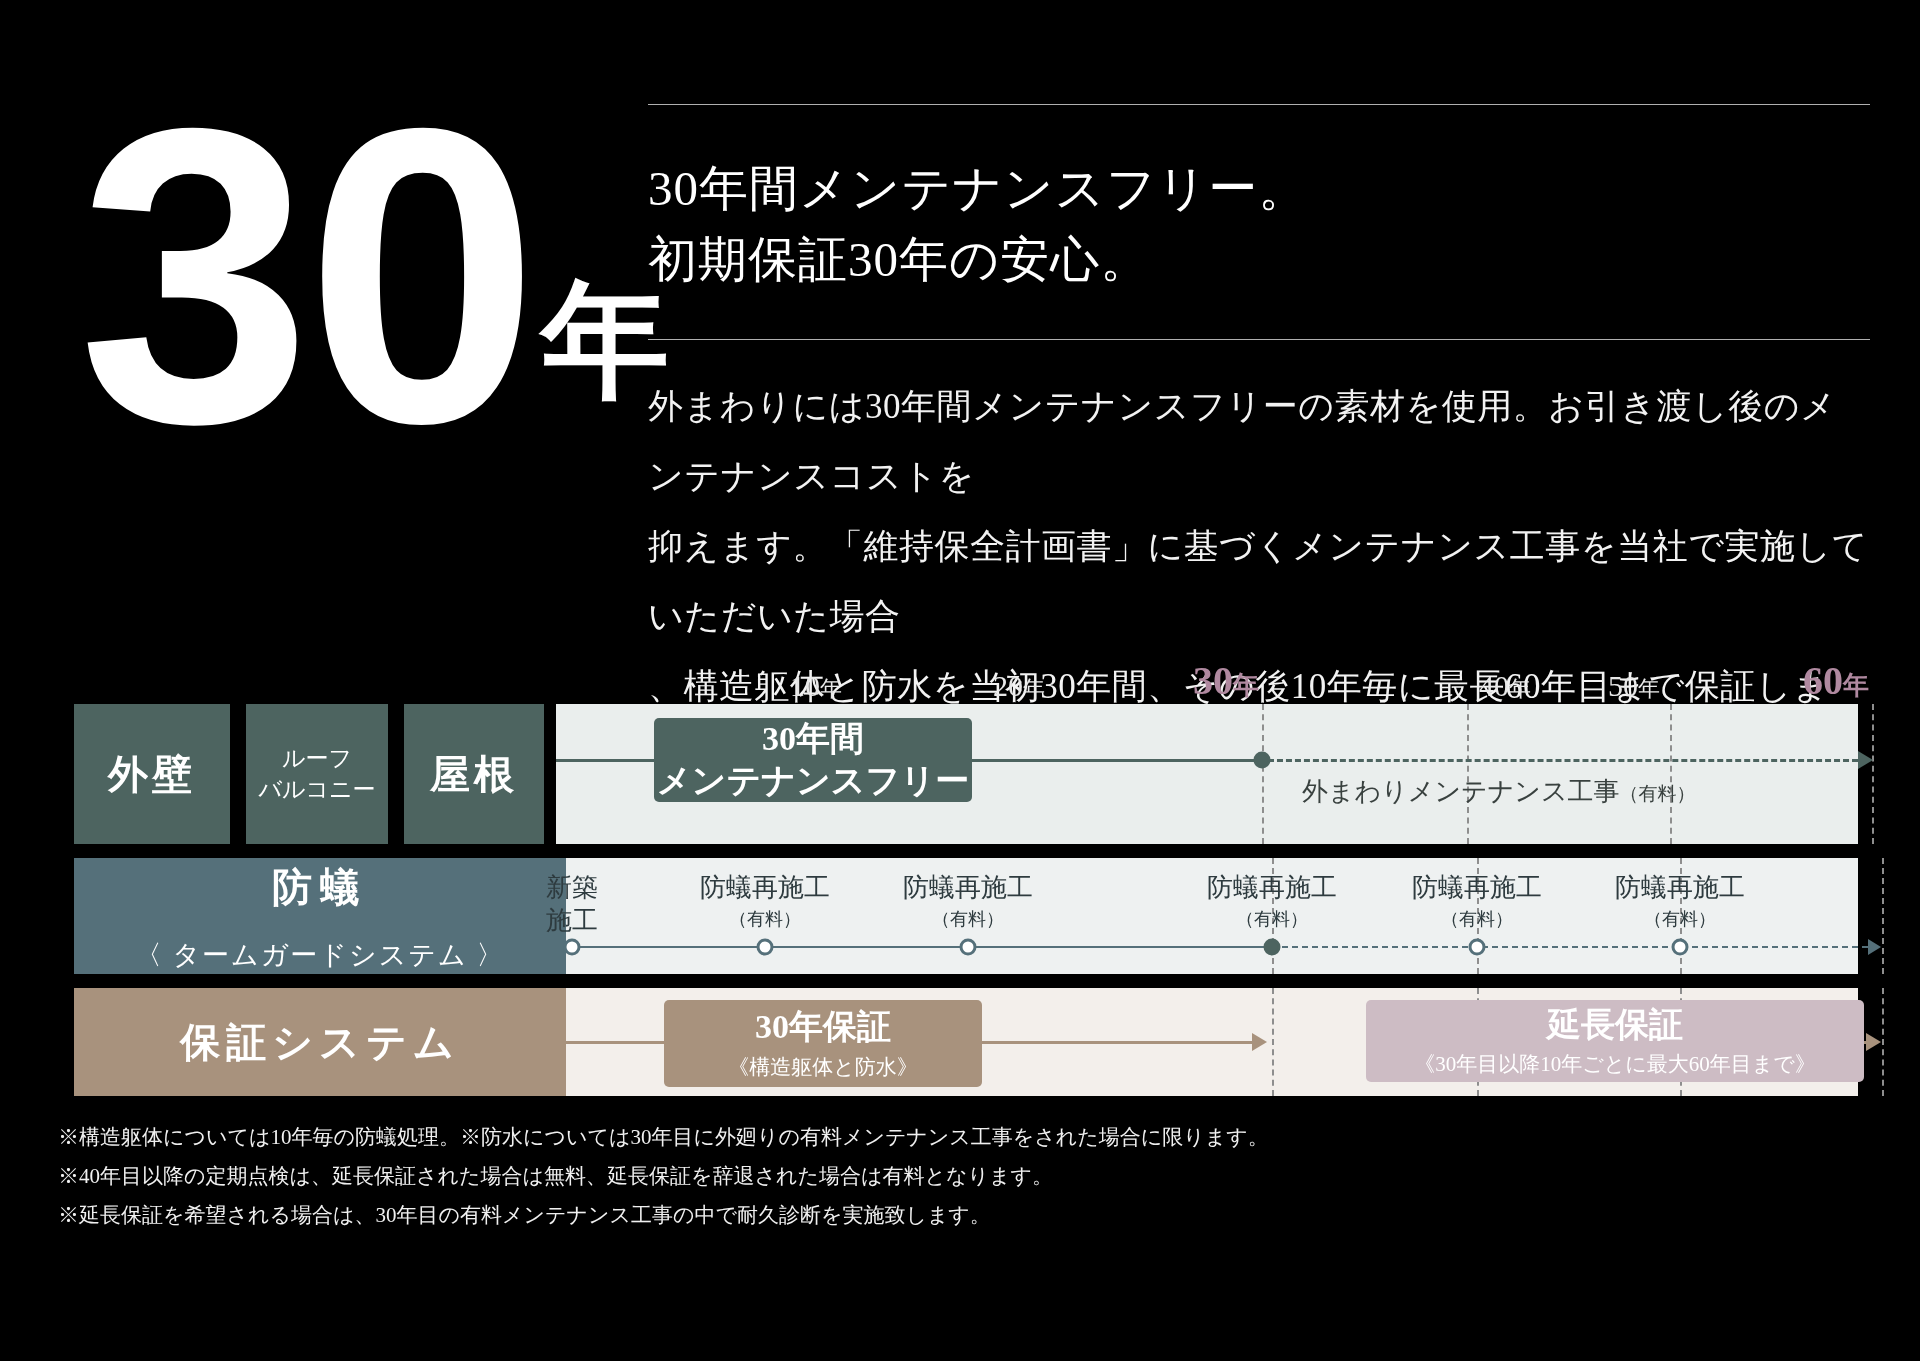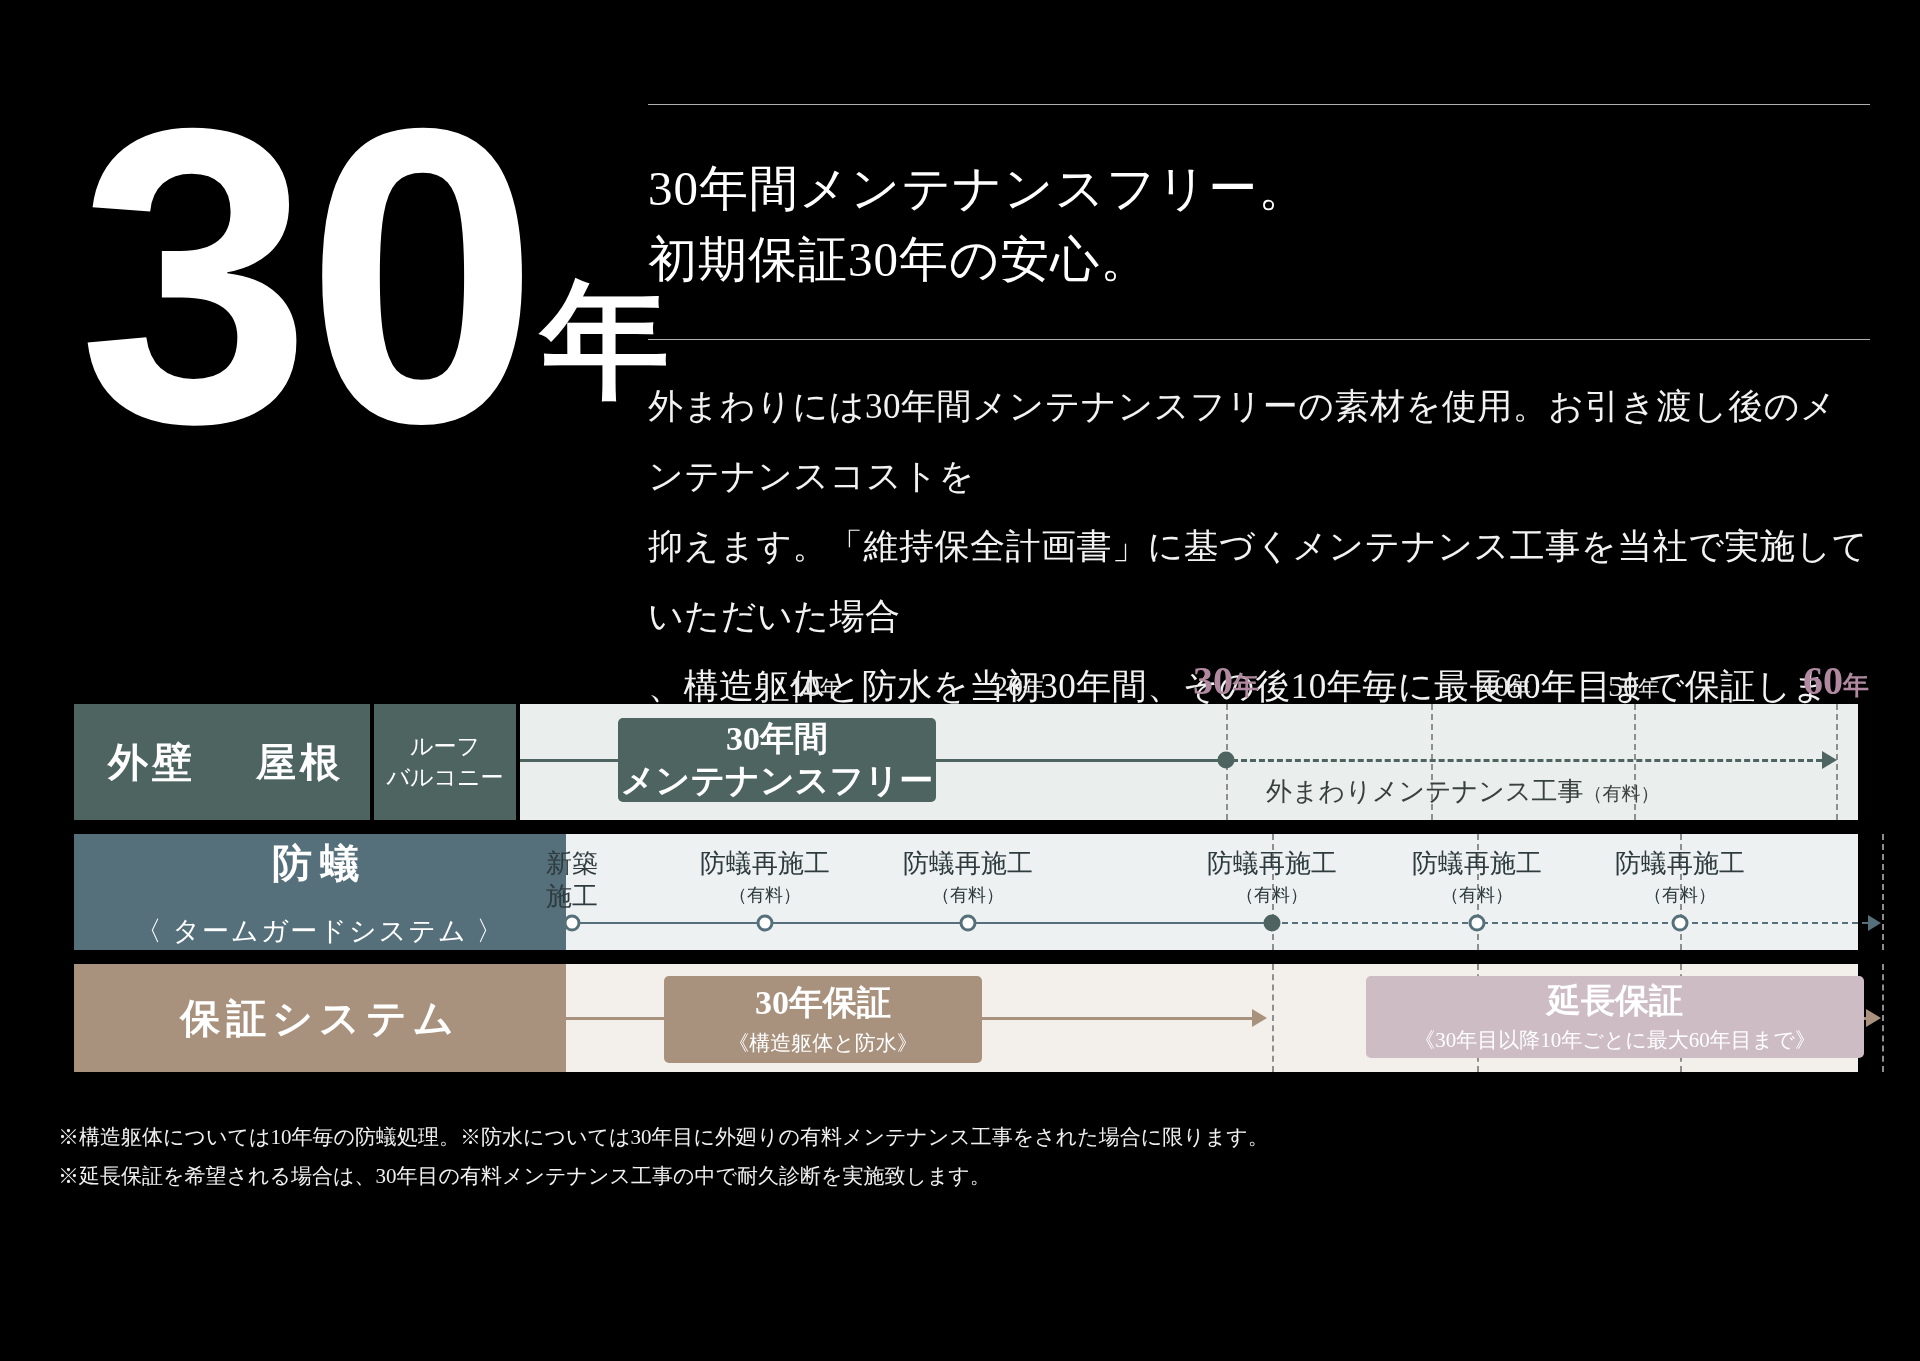--- a/index.html
+++ b/index.html
@@ -115,21 +115,21 @@
     display: flex;
     margin-bottom: 14px;
   }
   .row-band {
     position: relative;
     flex: 1 1 auto;
     height: 100%;
   }
 
   
-  .row1 { height: 116px; }
+  .row1 { height: 140px; gap: 12px; }
   .lbl-cell {
     display: flex;
     align-items: center;
     justify-content: center;
     color: #fff;
     background: #4d6460;
     font-family: "Liberation Serif", "DejaVu Serif", serif;
   }
   .r1-c1 { width: 156px; font-size: 40px; font-weight: 700; letter-spacing: 4px; }
   .r1-c2 { width: 150px; font-size: 23px; line-height: 1.35; text-align: center; border-left: 4px solid #000; border-right: 4px solid #000;}
@@ -285,22 +285,22 @@
       <div class="axis-label" style="left:742px">10<span class="y">年</span></div>
       <div class="axis-label" style="left:945px">20<span class="y">年</span></div>
       <div class="axis-label hl" style="left:1152px">30<span class="y">年</span></div>
       <div class="axis-label" style="left:1431px">40<span class="y">年</span></div>
       <div class="axis-label" style="left:1560px">50<span class="y">年</span></div>
       <div class="axis-label hl" style="left:1762px">60<span class="y">年</span></div>
     </div>
 
     <div class="row row1">
       <div class="lbl-cell r1-c1">外壁</div>
+      <div class="lbl-cell r1-c2">ルーフ<br>バルコニー</div>
       <div class="lbl-cell r1-c3">屋根</div>
-      <div class="lbl-cell r1-c2">ルーフ<br>バルコニー</div>
       <div class="row-band r1-track">
 
         <div class="vline" style="left:706px"></div>
         <div class="vline" style="left:911px"></div>
         <div class="vline" style="left:1114px"></div>
         <div class="vline" style="left:1316px"></div>
 
         <div class="arrow-line" style="left:0px; top:55px; width:98px;"></div>
 
         <div class="pill green" style="left:98px; top:14px; width:318px; height:84px;">
@@ -394,16 +394,17 @@
         </div>
 
         <div class="arrow-line tan" style="left:1298px; top:53px; width:4px;"></div>
         <div class="arrow-head tan" style="left:1300px; top:45px;"></div>
       </div>
     </div>
   </div>
 
   <div class="notes">
     <div>※構造躯体については10年毎の防蟻処理。※防水については30年目に外廻りの有料メンテナンス工事をされた場合に限ります。</div>
+    <div>※40年目以降の定期点検は、延長保証された場合は無料、延長保証を辞退された場合は有料となります。</div>
     <div>※延長保証を希望される場合は、30年目の有料メンテナンス工事の中で耐久診断を実施致します。</div>
   </div>
 
 </div>
 
 </body></html>

